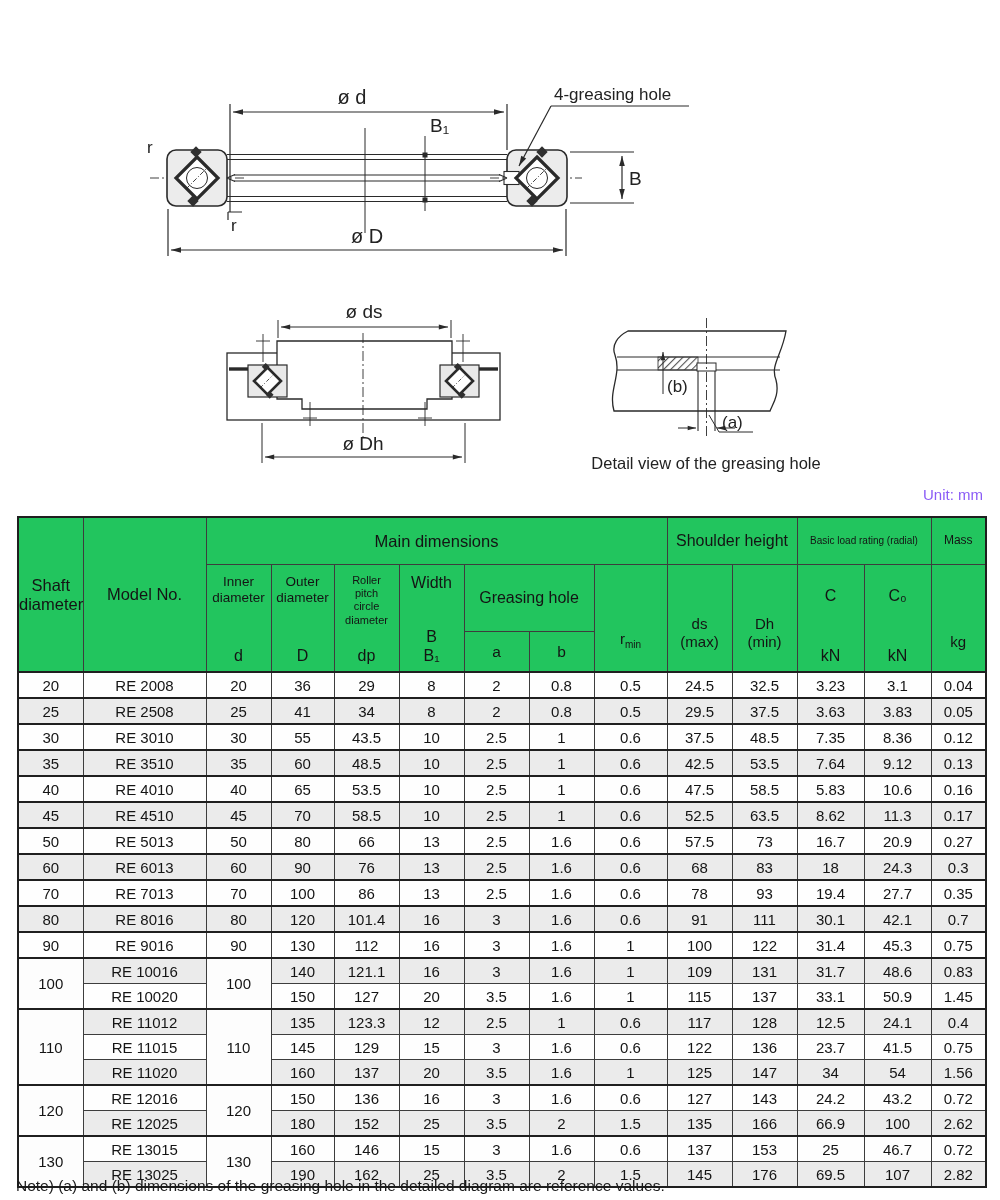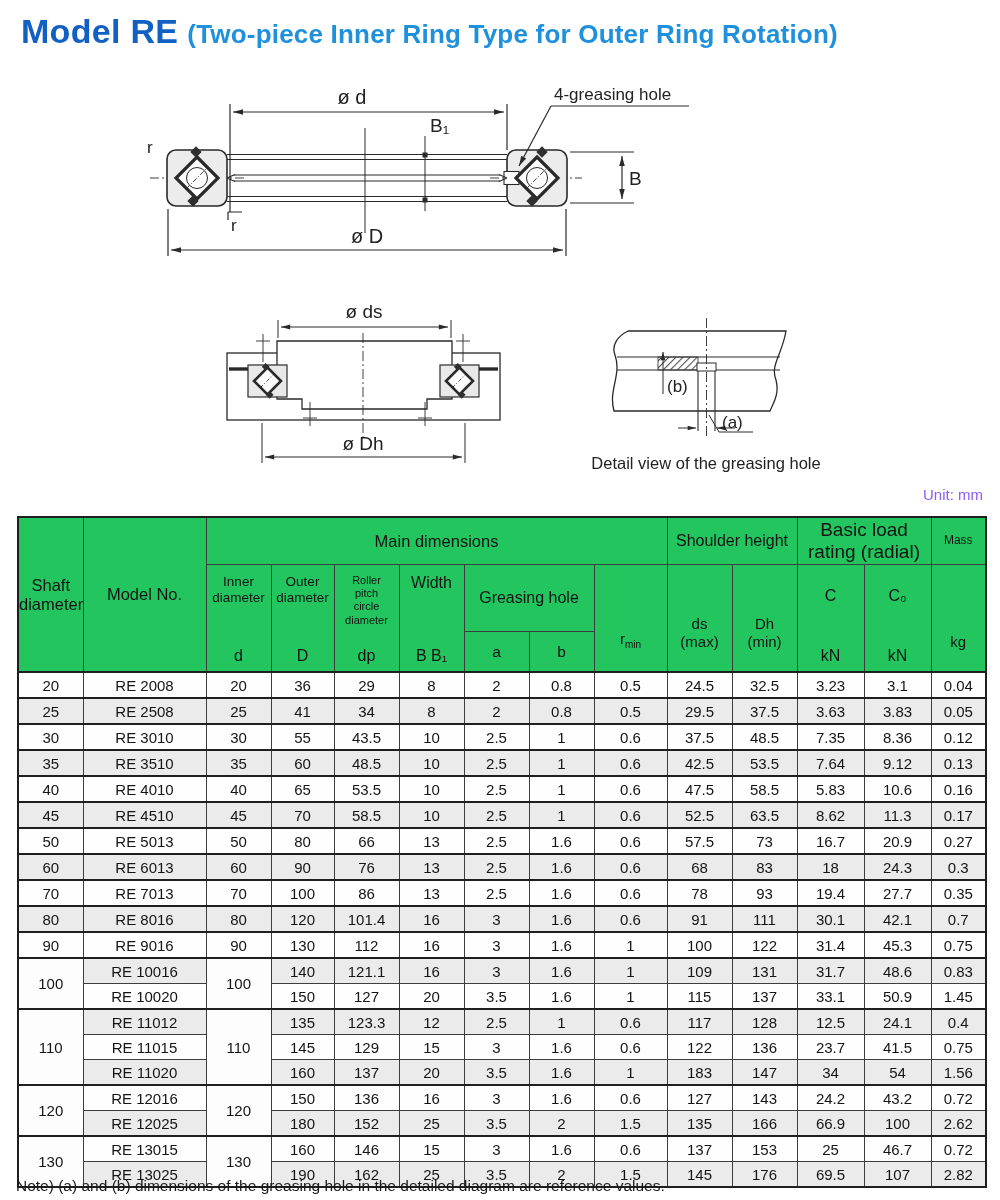--- a/index.html
+++ b/index.html
@@ -17,21 +17,21 @@
   
   .spec{position:absolute;left:17px;top:516px;width:968px;border-collapse:collapse;table-layout:fixed;
         border:2px solid #1f1f1f;}
   .spec th,.spec td{border:1px solid #3d3d3d;text-align:center;vertical-align:middle;padding:0;color:#141414;}
   .spec thead th{background:#22c55e;font-weight:normal;line-height:1.15;}
   .hr-a th{height:46px;font-size:16.5px;}
   .hr-c th{height:39px;font-size:15.5px;}
   .th-shaft{font-size:13.5px;}
   .th-model{font-size:16px;}
   .hsplit{height:106px;display:flex;flex-direction:column;justify-content:space-between;align-items:center;
-          padding:9px 8px 6px;box-sizing:border-box;}
+          padding:9px 18px 6px;box-sizing:border-box;}
   .hsplit .lab{font-size:13.5px;line-height:1.15;}
   .hsplit .lab-lg{font-size:16px;}
   .hsplit .lab-sm{font-size:11px;line-height:1.2;}
   .hsplit .sym{font-size:16px;}
   .cpad{padding-top:22px;}
   .vbottom{height:106px;display:flex;flex-direction:column;justify-content:flex-end;align-items:center;
            padding-bottom:20px;box-sizing:border-box;font-size:15px;line-height:1.2;}
   .th-grease{font-size:16px;height:66px;}
   sub{font-size:10px;}
   tbody td{height:24px;font-size:15px;}
@@ -176,24 +176,20 @@
       <line x1="678" y1="428" x2="696" y2="428" marker-end="url(#ar)" stroke-width="1"></line>
       <line x1="735" y1="428" x2="717" y2="428" marker-end="url(#ar)" stroke-width="1"></line>
       <line x1="719" y1="432" x2="753" y2="432" stroke-width="1"></line>
       <line x1="719" y1="432" x2="709" y2="415" stroke-width="1"></line>
     </g>
     <text x="667" y="392" font-size="17">(b)</text>
     <text x="722" y="428" font-size="17">(a)</text>
     <text x="706" y="469" font-size="16.5" text-anchor="middle">Detail view of the greasing hole</text>
   </svg>
 
-  <div class="title">
-    <span class="title-model">Model RE</span>
-    <span class="title-sub">(Two-piece Inner Ring Type for Outer Ring Rotation)</span>
-  </div>
 
   <div class="unit">Unit: mm</div>
 
   <table class="spec">
     <colgroup>
       <col style="width:65px">
         <col style="width:123px">
         <col style="width:65px">
         <col style="width:63px">
       <col style="width:65px">
@@ -206,21 +202,21 @@
         <col style="width:67px">
       <col style="width:67px">
         <col style="width:55px">
     </colgroup>
     <thead>
       <tr class="hr-a">
         <th rowspan="3" class="th-shaft">Shaft diameter</th>
         <th rowspan="3" class="th-model">Model No.</th>
         <th colspan="7">Main dimensions</th>
         <th colspan="2" style="font-size:16px">Shoulder height</th>
-        <th colspan="2" style="font-size:19px">Basic load rating (radial)</th>
+        <th colspan="2" style="font-size:10px">Basic load rating (radial)</th>
         <th style="font-size:12px">Mass</th>
       </tr>
       <tr>
         <th rowspan="2">
           <div class="hsplit">
               <span class="lab">Inner diameter</span>
               <span class="sym">d</span>
             </div>
           </th>
         <th rowspan="2">
@@ -520,21 +516,21 @@
           <td>0.75</td>
         </tr>
         <tr class="row-b">
           <td class="c-model">RE 11020</td>
           <td>160</td>
           <td>137</td>
           <td>20</td>
           <td>3.5</td>
           <td>1.6</td>
           <td>1</td>
-          <td>183</td>
+          <td>125</td>
           <td>147</td>
           <td>34</td>
           <td>54</td>
           <td>1.56</td>
         </tr>
         <tr class="row-a group-start">
           <td rowspan="2" class="merged">120</td>
           <td class="c-model">RE 12016</td>
           <td rowspan="2" class="merged">120</td>
           <td>150</td>

